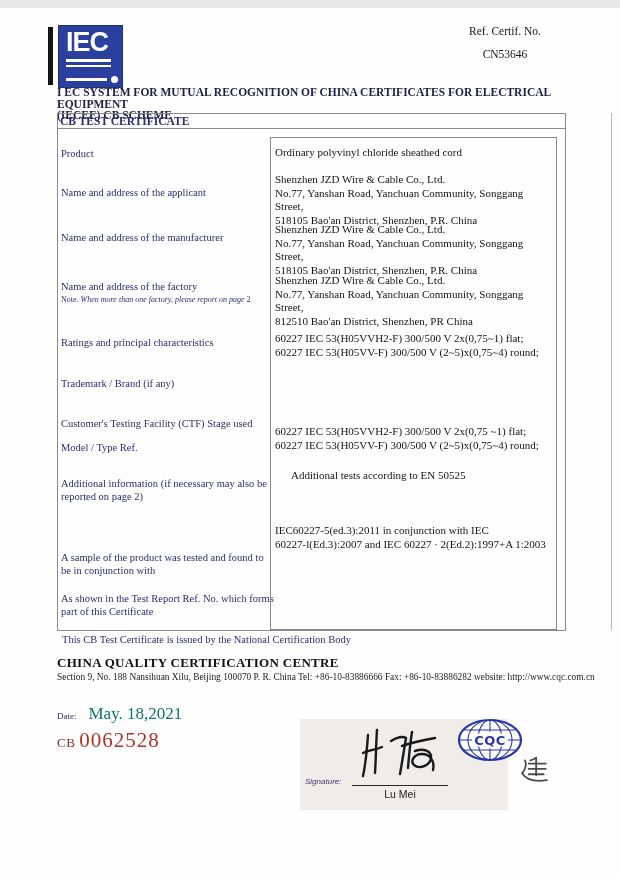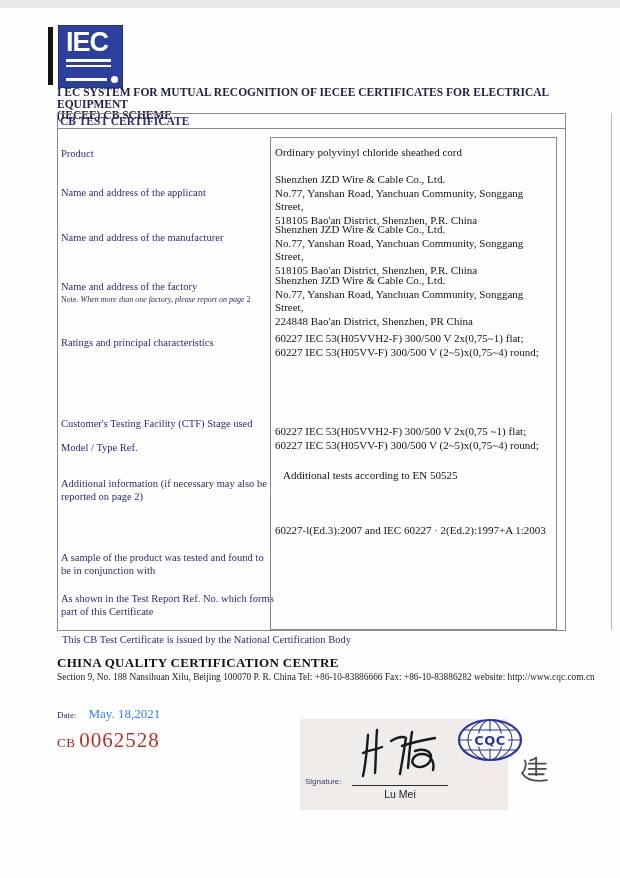--- a/index.html
+++ b/index.html
@@ -13,21 +13,21 @@
   .lbl{font-size:10.5px;line-height:1.25;color:#2c2c74;}
   .val{font-size:11px;line-height:1.23;color:#141414;}
   .scheme{font-weight:bold;font-size:11.5px;line-height:1.0;color:#1f1f46;letter-spacing:0;}
   .tbl{border:1px solid #8a8a8a;}
   .note{font-size:8px;color:#2c2c74;}
   .note .it{font-style:italic;}
   .red-cb{color:#8f2a22;font-size:13px;letter-spacing:0.5px;}
   .red-num{color:#b23228;font-size:21px;letter-spacing:1px;}
   .sig-patch{background:#efecea;}
   .underline-rule{border-top:1.3px solid #2a2a2a;}
-  .small-label{font-size:8px;color:#3b3b6e;font-family:"Liberation Sans",sans-serif;}
+  .small-label{font-size:8px;color:#3b3b6e;font-family:"Liberation Sans",sans-serif;font-style:italic;}
   .iec-box{background:#2b3f9e;border:1px solid #20307c;}
   .iec-text{color:#ffffff;font-family:"Liberation Sans",sans-serif;font-weight:bold;font-size:27px;letter-spacing:-1px;line-height:1;}
   .iec-line{background:#ffffff;height:2.5px;}
   .black-bar{background:#141414;}
 </style>
 </head>
 <body>
 
 <div class="page">
 
@@ -37,40 +37,45 @@
       <div class="iec-text" style="margin:3px 0 0 7px;">IEC</div>
       <div class="iec-line" style="width:45px;margin:3px 0 0 7px;"></div>
       <div class="iec-line" style="width:45px;margin:3px 0 0 7px;"></div>
       <div class="abs" style="left:7px;top:50px;width:52px;height:7px;">
         <div class="iec-line abs" style="left:0;top:2px;width:41px;"></div>
         <div class="abs" style="left:45px;top:0;width:7px;height:7px;border-radius:50%;background:#fff;"></div>
       </div>
     </div>
   </div>
 
+  <div class="abs" style="left:438px;top:17px;width:134px;text-align:center;">
+    <div style="font-size:11.5px;">Ref. Certif. No.</div>
+    <div style="font-size:11.5px;margin-top:11px;">CN53646</div>
+  </div>
 
   <div class="abs scheme" style="left:57px;top:79px;width:512px;">
-    <div>I EC SYSTEM FOR MUTUAL RECOGNITION OF IECEE CERTIFICATES FOR ELECTRICAL EQUIPMENT</div>
+    <div>I EC SYSTEM FOR MUTUAL RECOGNITION OF CHINA CERTIFICATES FOR ELECTRICAL EQUIPMENT</div>
     <div>(IECEE) CB SCHEME</div>
   </div>
 
   <div class="abs tbl" style="left:57px;top:105px;width:507px;height:516px;">
 
     <div class="abs" style="left:0;top:0;width:100%;height:14px;border-bottom:1px solid #8a8a8a;">
       <div class="navy" style="font-weight:bold;font-size:11.5px;padding-left:2px;line-height:14px;">CB TEST CERTIFICATE</div>
     </div>
 
     <div class="abs lbl" style="left:3px;top:33px;">Product</div>
     <div class="abs lbl" style="left:3px;top:117px;width:205px;">Name and address of the manufacturer</div>
     <div class="abs lbl" style="left:3px;top:72px;width:205px;">Name and address of the applicant</div>
     <div class="abs lbl" style="left:3px;top:166px;width:205px;">Name and address of the factory</div>
     <div class="abs note" style="left:3px;top:181px;width:210px;">
       <span>Note.</span><span class="it"> When more than one factory, please report on page </span><span>2</span>
     </div>
     <div class="abs lbl" style="left:3px;top:222px;width:205px;">Ratings and principal characteristics</div>
+    <div class="abs lbl" style="left:3px;top:263px;width:205px;">Trademark / Brand (if any)</div>
     <div class="abs lbl" style="left:3px;top:327px;width:205px;">Model / Type Ref.</div>
     <div class="abs lbl" style="left:3px;top:303px;width:208px;">Customer's Testing Facility (CTF) Stage used</div>
     <div class="abs lbl" style="left:3px;top:363px;width:213px;">Additional information (if necessary may also be reported on page 2)</div>
     <div class="abs lbl" style="left:3px;top:437px;width:207px;">A sample of the product was tested and found to be in conjunction with</div>
     <div class="abs lbl" style="left:3px;top:478px;width:213px;">As shown in the Test Report Ref. No. which forms part of this Certificate</div>
 
     <div class="abs tbl" style="left:212px;top:23px;width:285px;height:491px;">
       <div class="abs val" style="left:4px;top:8px;width:276px;">Ordinary polyvinyl chloride sheathed cord</div>
 
       <div class="abs val" style="left:4px;top:35px;width:278px;">
@@ -81,52 +86,53 @@
 
       <div class="abs val" style="left:4px;top:85px;width:278px;">
         <div>Shenzhen JZD Wire &amp; Cable Co., Ltd.</div>
         <div>No.77, Yanshan Road, Yanchuan Community, Songgang Street,</div>
         <div>518105 Bao'an District, Shenzhen, P.R. China</div>
       </div>
 
       <div class="abs val" style="left:4px;top:136px;width:278px;">
         <div>Shenzhen JZD Wire &amp; Cable Co., Ltd.</div>
         <div>No.77, Yanshan Road, Yanchuan Community, Songgang Street,</div>
-        <div>224848 Bao'an District, Shenzhen, PR China</div>
+        <div>812510 Bao'an District, Shenzhen, PR China</div>
       </div>
 
       <div class="abs val" style="left:4px;top:194px;width:278px;">
         <div>60227 IEC 53(H05VVH2-F) 300/500 V 2x(0,75~1) flat;</div>
         <div>60227 IEC 53(H05VV-F) 300/500 V (2~5)x(0,75~4) round;</div>
       </div>
 
       <div class="abs val" style="left:4px;top:287px;width:278px;">
         <div>60227 IEC 53(H05VVH2-F) 300/500 V 2x(0,75 ~1) flat;</div>
         <div>60227 IEC 53(H05VV-F) 300/500 V (2~5)x(0,75~4) round;</div>
       </div>
 
-      <div class="abs val" style="left:12px;top:331px;width:278px;">Additional tests according to EN 50525</div>
+      <div class="abs val" style="left:20px;top:331px;width:278px;">Additional tests according to EN 50525</div>
 
       <div class="abs val" style="left:4px;top:386px;width:278px;">
+        <div>IEC60227-5(ed.3):2011 in conjunction with IEC</div>
         <div>60227-l(Ed.3):2007 and IEC 60227 · 2(Ed.2):1997+A 1:2003</div>
       </div>
 
     </div>
   </div>
 
   <div class="abs" style="left:611px;top:105px;width:1px;height:517px;background:#b9b9b9;"></div>
 
   <div class="abs navy" style="left:62px;top:626px;font-size:10.5px;text-align:center;">This CB Test Certificate is issued by the National Certification Body</div>
 
   <div class="abs" style="left:57px;top:647px;font-weight:bold;font-size:13px;color:#101010;letter-spacing:0.3px;">CHINA QUALITY CERTIFICATION CENTRE</div>
   <div class="abs" style="left:57px;top:664px;font-size:9.4px;color:#1c1c1c;width:540px;">Section 9, No. 188 Nansihuan Xilu, Beijing 100070 P. R. China Tel: +86-10-83886666 Fax: +86-10-83886282 website: http://www.cqc.com.cn</div>
 
   <div class="abs" style="left:57px;top:696px;">
     <span class="navy" style="font-size:9px;">Date:</span>
-    <span style="font-size:13px;color:#3b82f6;margin-left:8px;">May. 18,2021</span>
+    <span style="font-size:17px;color:#0f766e;margin-left:8px;">May. 18,2021</span>
   </div>
 
   <div class="abs" style="left:57px;top:720px;">
     <span class="red-cb">CB</span>
     <span class="red-num">0062528</span>
   </div>
 
   <div class="abs sig-patch" style="left:300px;top:711px;width:208px;height:91px;"></div>
 
   <svg class="abs" style="left:355px;top:715px;" width="95" height="60" viewBox="0 0 95 60">

